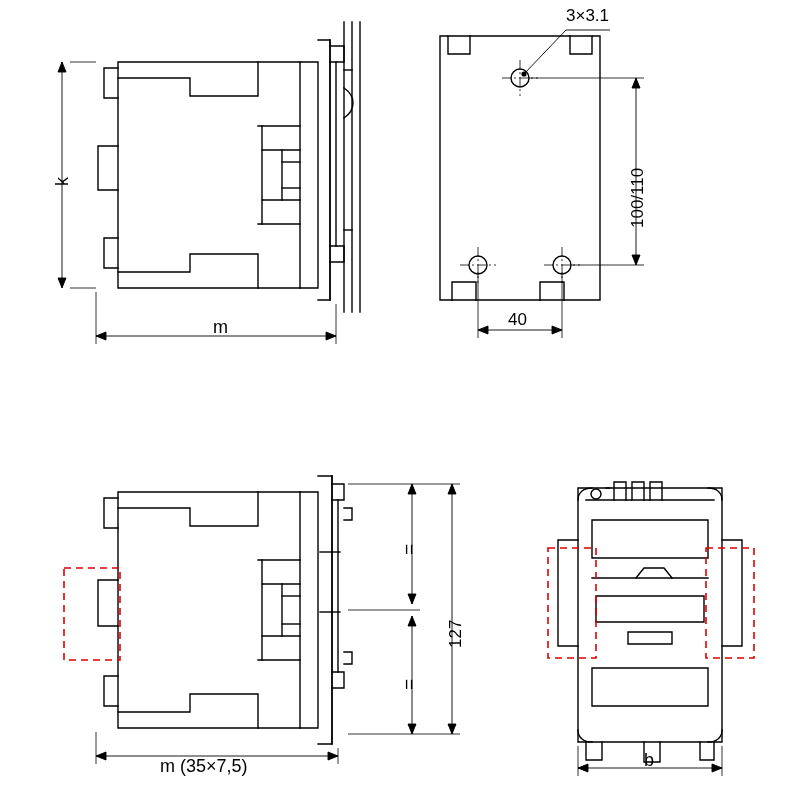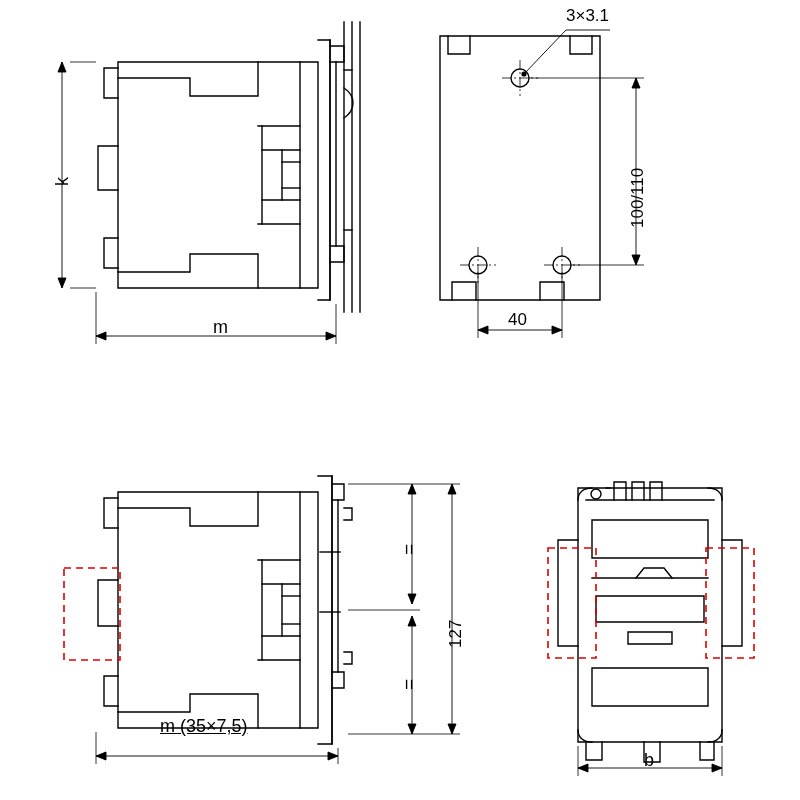--- a/index.html
+++ b/index.html
@@ -271,21 +271,21 @@
   <div class="lbl lbl-big" style="left:213px; top:317px;">m</div>
 
   <div class="lbl" style="left:566px; top:6px;">3×3.1</div>
 
   <div class="lbl rot" style="left:628px; top:228px; transform: rotate(-90deg);">100/110</div>
 
   <div class="lbl" style="left:508px; top:310px;">40</div>
 
   <div class="lbl rot" style="left:446px; top:648px; transform: rotate(-90deg);">127</div>
 
-  <div class="lbl lbl-big" style="left:160px; top:716px;text-decoration:underline;">m (35×7,5)</div>
+  <div class="lbl lbl-big" style="left:160px; top:756px;">m (35×7,5)</div>
 
   <div class="lbl rot" style="left:398px; top:555px; transform: rotate(-90deg); font-size:19px;">=</div>
 
   <div class="lbl rot" style="left:398px; top:690px; transform: rotate(-90deg); font-size:19px;">=</div>
 
   <div class="lbl lbl-big" style="left:644px; top:750px;">b</div>
 
 </div>
 
 </body></html>

